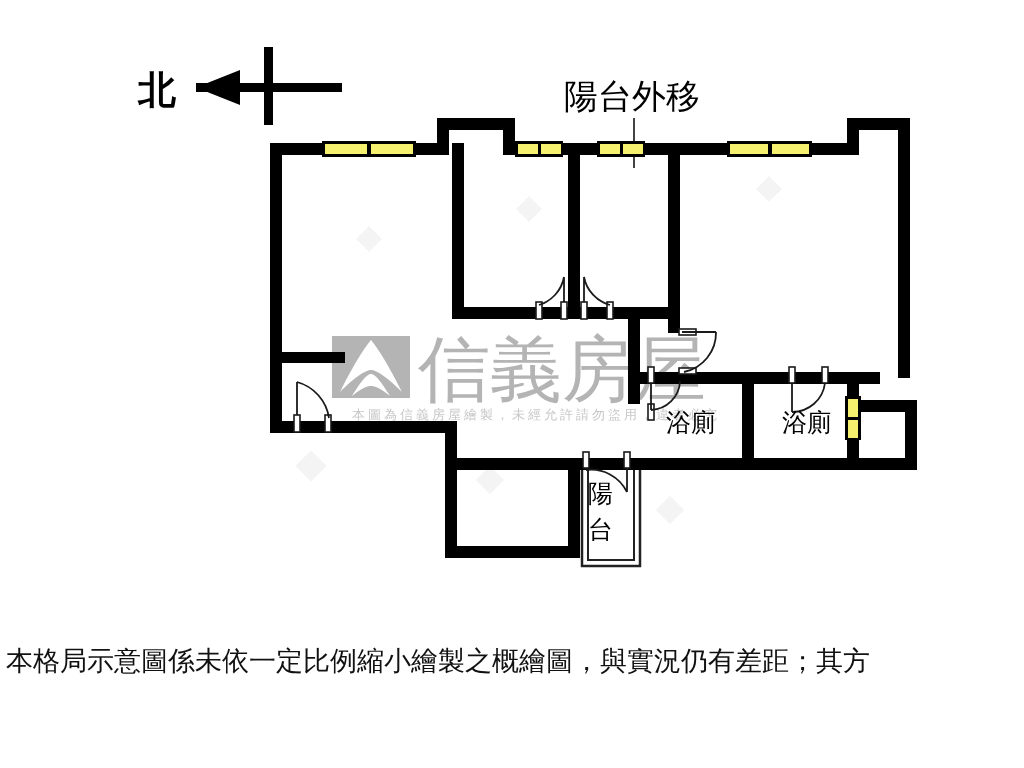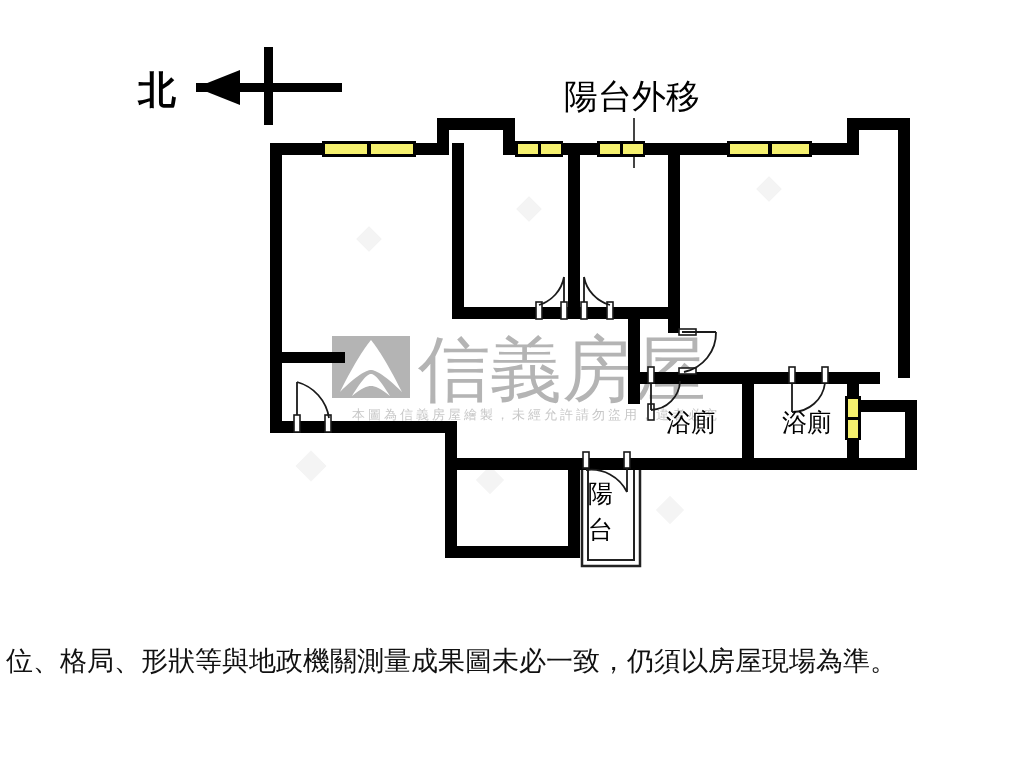--- a/index.html
+++ b/index.html
@@ -233,17 +233,17 @@
         <path d="M 627 468 L 627 492 M 627 492 A 40 40 0 0 0 586 470" stroke-width="1.8"></path>
       </g>
     </g>
 
     <text class="lbl lbl-room" x="666" y="431">浴廁</text>
     <text class="lbl lbl-room" x="782" y="431">浴廁</text>
 
   </svg>
 
   <div class="disclaimer">
-    <div>位、格局、形狀等與地政機關測量成果圖未必一致，仍須以房屋現場為準。</div>
+    <div>本格局示意圖係未依一定比例縮小繪製之概繪圖，與實況仍有差距；其方</div>
     
   </div>
 
 </div>
 
 </body></html>

